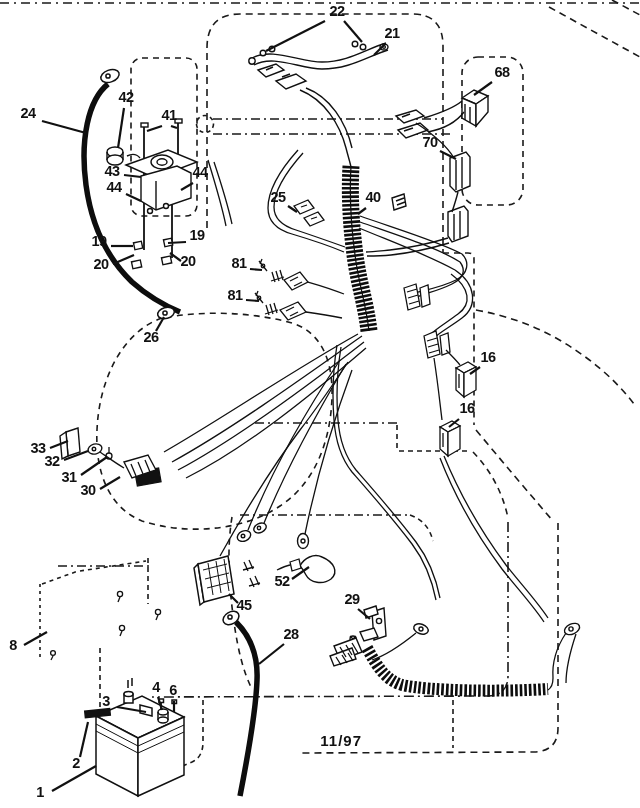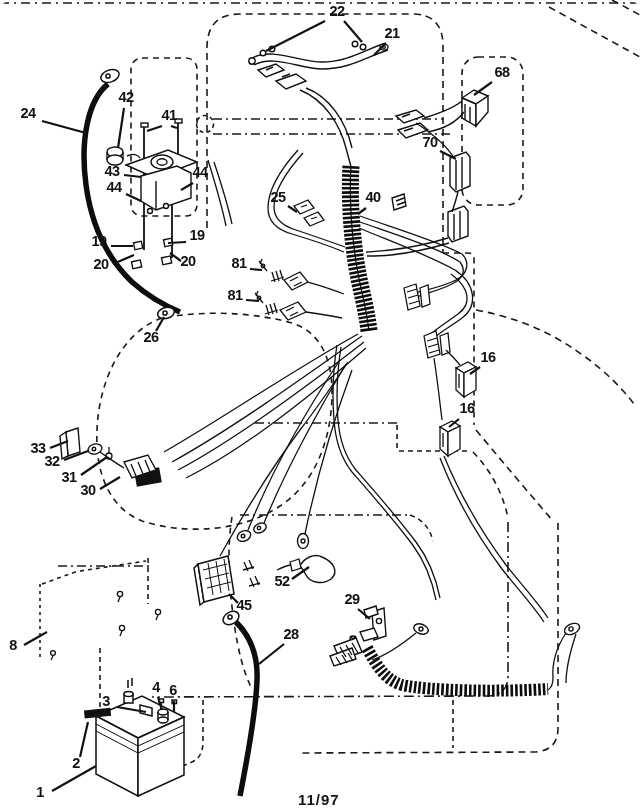--- a/index.html
+++ b/index.html
@@ -1,19 +1,19 @@
 <!DOCTYPE html>
 <html><head>
 <meta charset="utf-8">
 <style>
   html,body{margin:0;padding:0;background:#fff;}
   .stage{position:relative;width:640px;height:808px;background:#fff;overflow:hidden;
-         font-family:"Liberation Sans",sans-serif;border-radius:12px;}
+         font-family:"Liberation Sans",sans-serif;}
   svg{position:absolute;left:0;top:0;}
-  .footer{position:absolute;left:298px;top:791px;width:64px;text-align:left;
+  .footer{position:absolute;left:298px;top:732px;width:64px;text-align:right;
           font-size:15px;font-weight:bold;color:#111;letter-spacing:1px;}
   text.callout{font-family:"Liberation Sans",sans-serif;font-size:14.5px;font-weight:bold;
                fill:#111;letter-spacing:-0.5px;}
 </style>
 </head>
 <body>
 
 <div class="stage">
 
 <svg width="640" height="808" viewBox="0 0 640 808">

